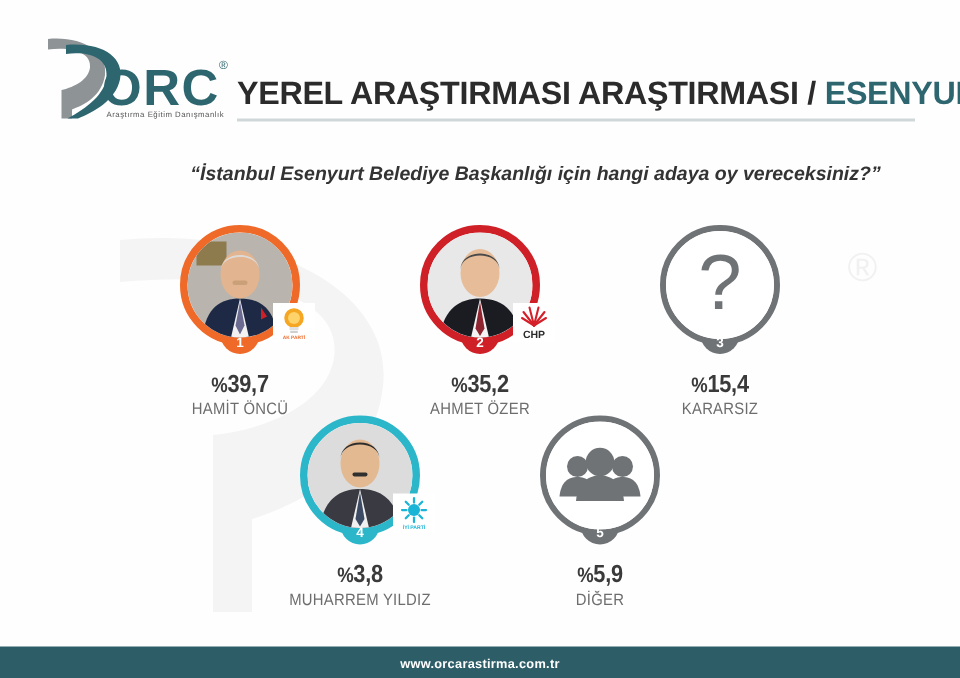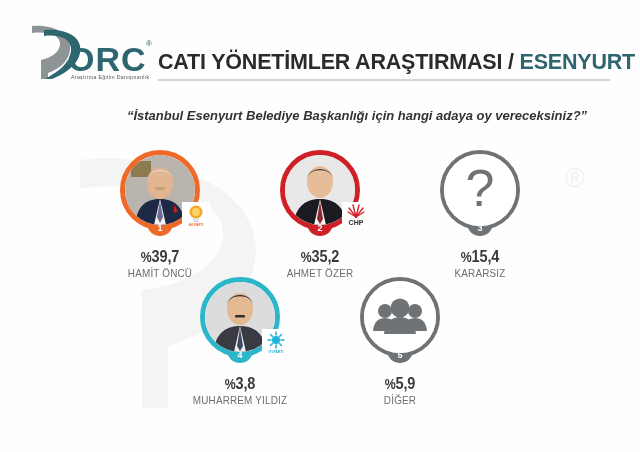--- a/index.html
+++ b/index.html
@@ -176,21 +176,21 @@
         <path d="M4 4 C 26 2, 44 12, 42 28 C 40 42, 28 48, 20 51 L 20 57 L 13 57 L 13 38 C 22 36, 31 31, 32 23 C 33 13, 20 9, 4 11 Z" fill="#8e9396"></path>
         <path d="M16 8 C 40 6, 55 16, 52 31 C 49 45, 34 53, 24 57 L 17 57 C 30 50, 42 41, 43 29 C 44 17, 32 12, 16 14 Z" fill="#2e6670"></path>
       </svg>
       <div class="logo-orc">ORC</div>
       <div class="logo-reg">®</div>
       <div class="logo-tag">Araştırma Eğitim Danışmanlık</div>
     </div>
 
     <div class="title-wrap">
       <div class="title">
-        <span>CATI YÖNETİMLER ARAŞTIRMASI / </span><span class="city">ESENYURT</span>
+        <span>YEREL ARAŞTIRMASI ARAŞTIRMASI / </span><span class="city">ESENYURT</span>
       </div>
     </div>
     <div class="title-rule"></div>
   </div>
 
   <div class="question">“İstanbul Esenyurt Belediye Başkanlığı için hangi adaya oy vereceksiniz?”</div>
 
   <div class="row row-1">
 
     <div class="cand">
@@ -325,14 +325,17 @@
             <path d="M20 53 C 21 41, 28 36, 36 36 C 44 36, 51 41, 52 53 Z" fill="#6f7376"></path>
           </svg>
         </div>
         <div class="rank">5</div>
       </div>
       <div class="pct"><span class="sym">%</span><span>5,9</span></div>
       <div class="nm">DİĞER</div>
     </div>
   </div>
 
+  <div class="urlbar">
+    <span>www.orcarastirma.com.tr</span>
+  </div>
 
 </div>
 
 </body></html>

